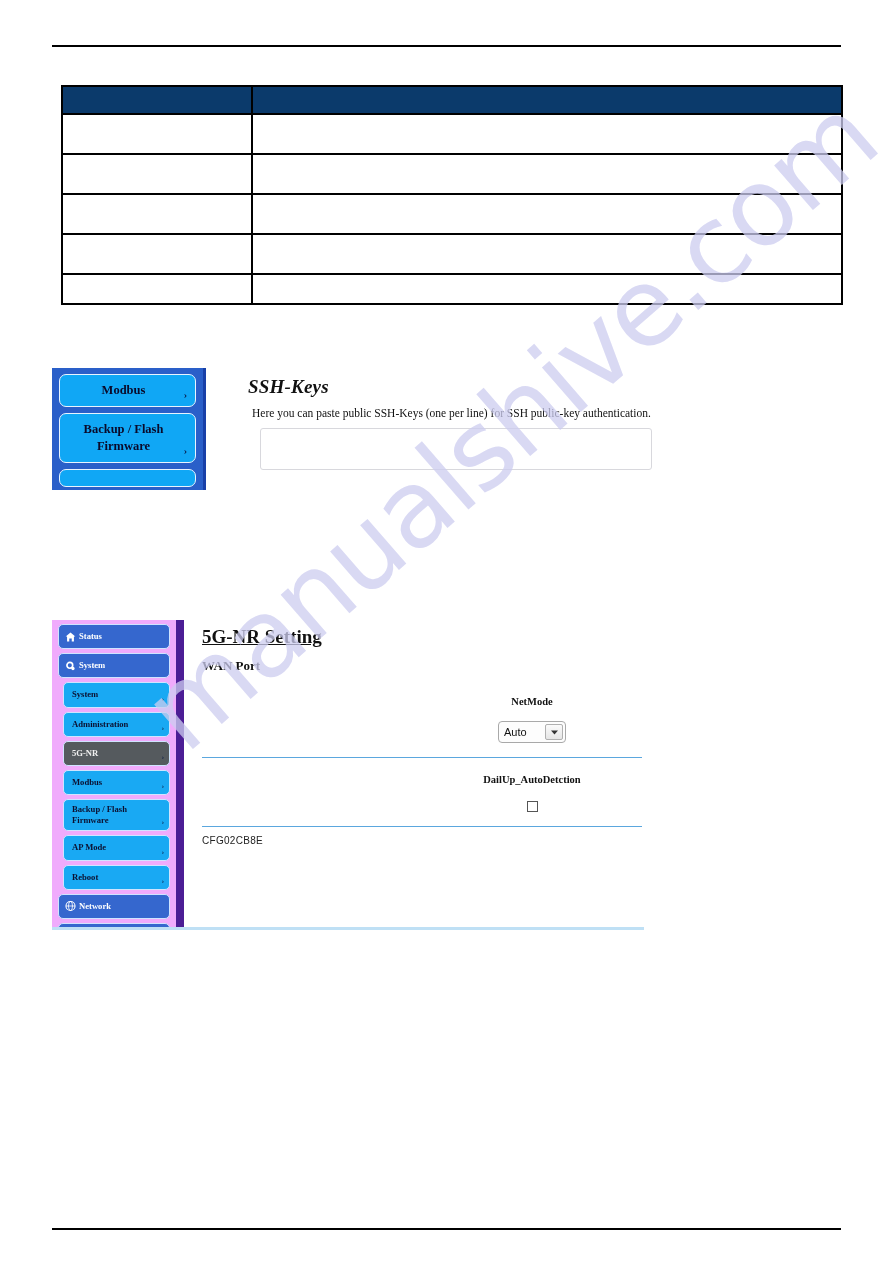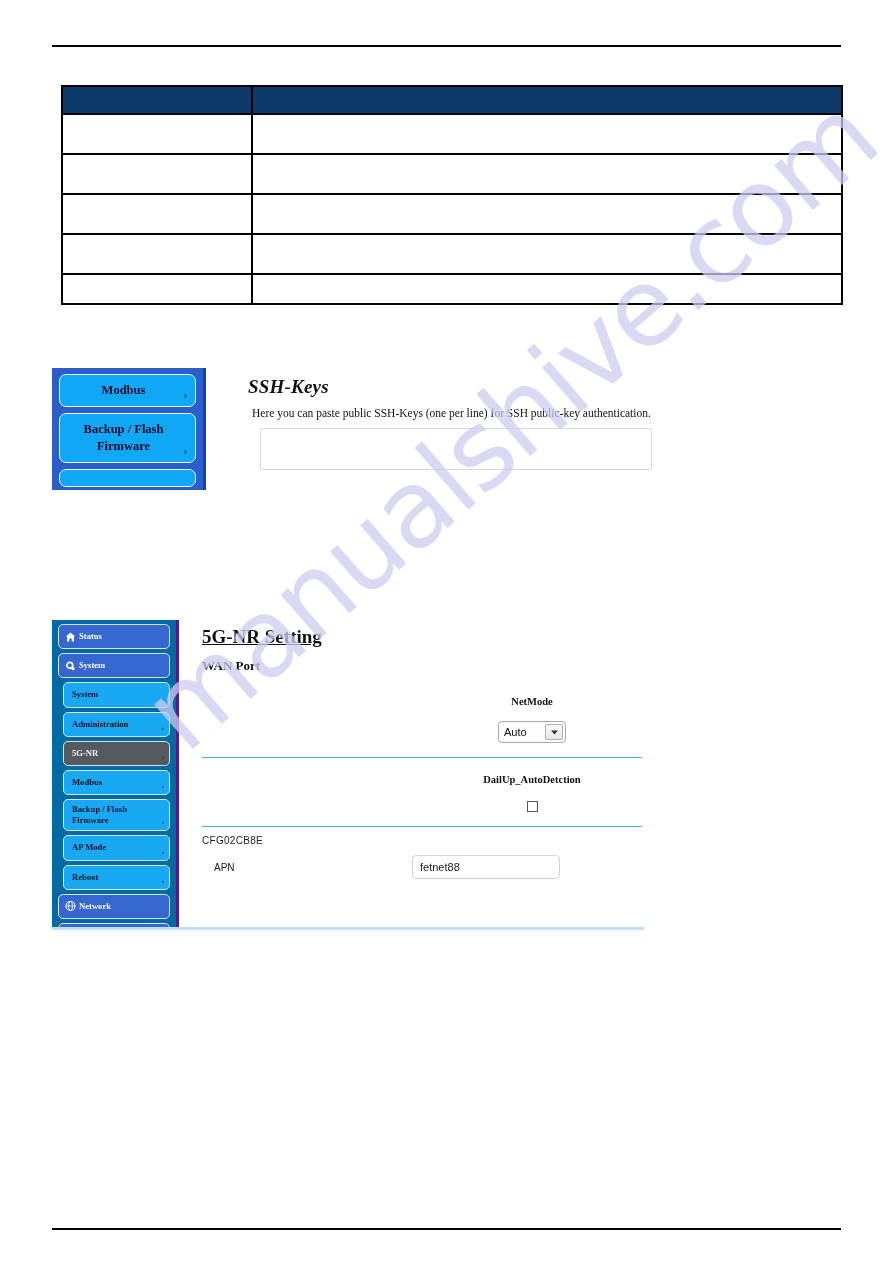--- a/index.html
+++ b/index.html
@@ -167,22 +167,22 @@
     width: 592px;
     height: 310px;
     z-index: 2;
     overflow: hidden;
   }
   .fig2 .sidebar2 {
     position: absolute;
     left: 0; top: 0;
     width: 124px;
     height: 310px;
-    background: #0369a1;
-    border-right: 3px solid #4c1d95;
+    background: #f0abfc;
+    border-right: 8px solid #4c1d95;
     overflow: hidden;
   }
   .m2 {
     margin: 4px 6px 0 6px;
     border-radius: 5px;
     border: 1px solid #cfe4ff;
     position: relative;
     box-sizing: border-box;
     font-family: "Liberation Serif", serif;
     font-weight: bold;
@@ -566,24 +566,20 @@
 
     <div class="field-label-right" style="margin-top:16px;">DailUp_AutoDetction</div>
     <div class="checkbox-row">
       <span class="chk"></span>
     </div>
 
     <div class="hr-blue"></div>
 
     <div class="cfg-id">CFG02CB8E</div>
 
-    <div class="form-row">
-      <span class="flabel">APN</span>
-      <span class="finput">fetnet88</span>
-    </div>
 
 
   </div>
 
   <div class="bottom-fade"></div>
 </div>
 
 <div class="rule rule-bottom"></div>
 
 </body></html>

